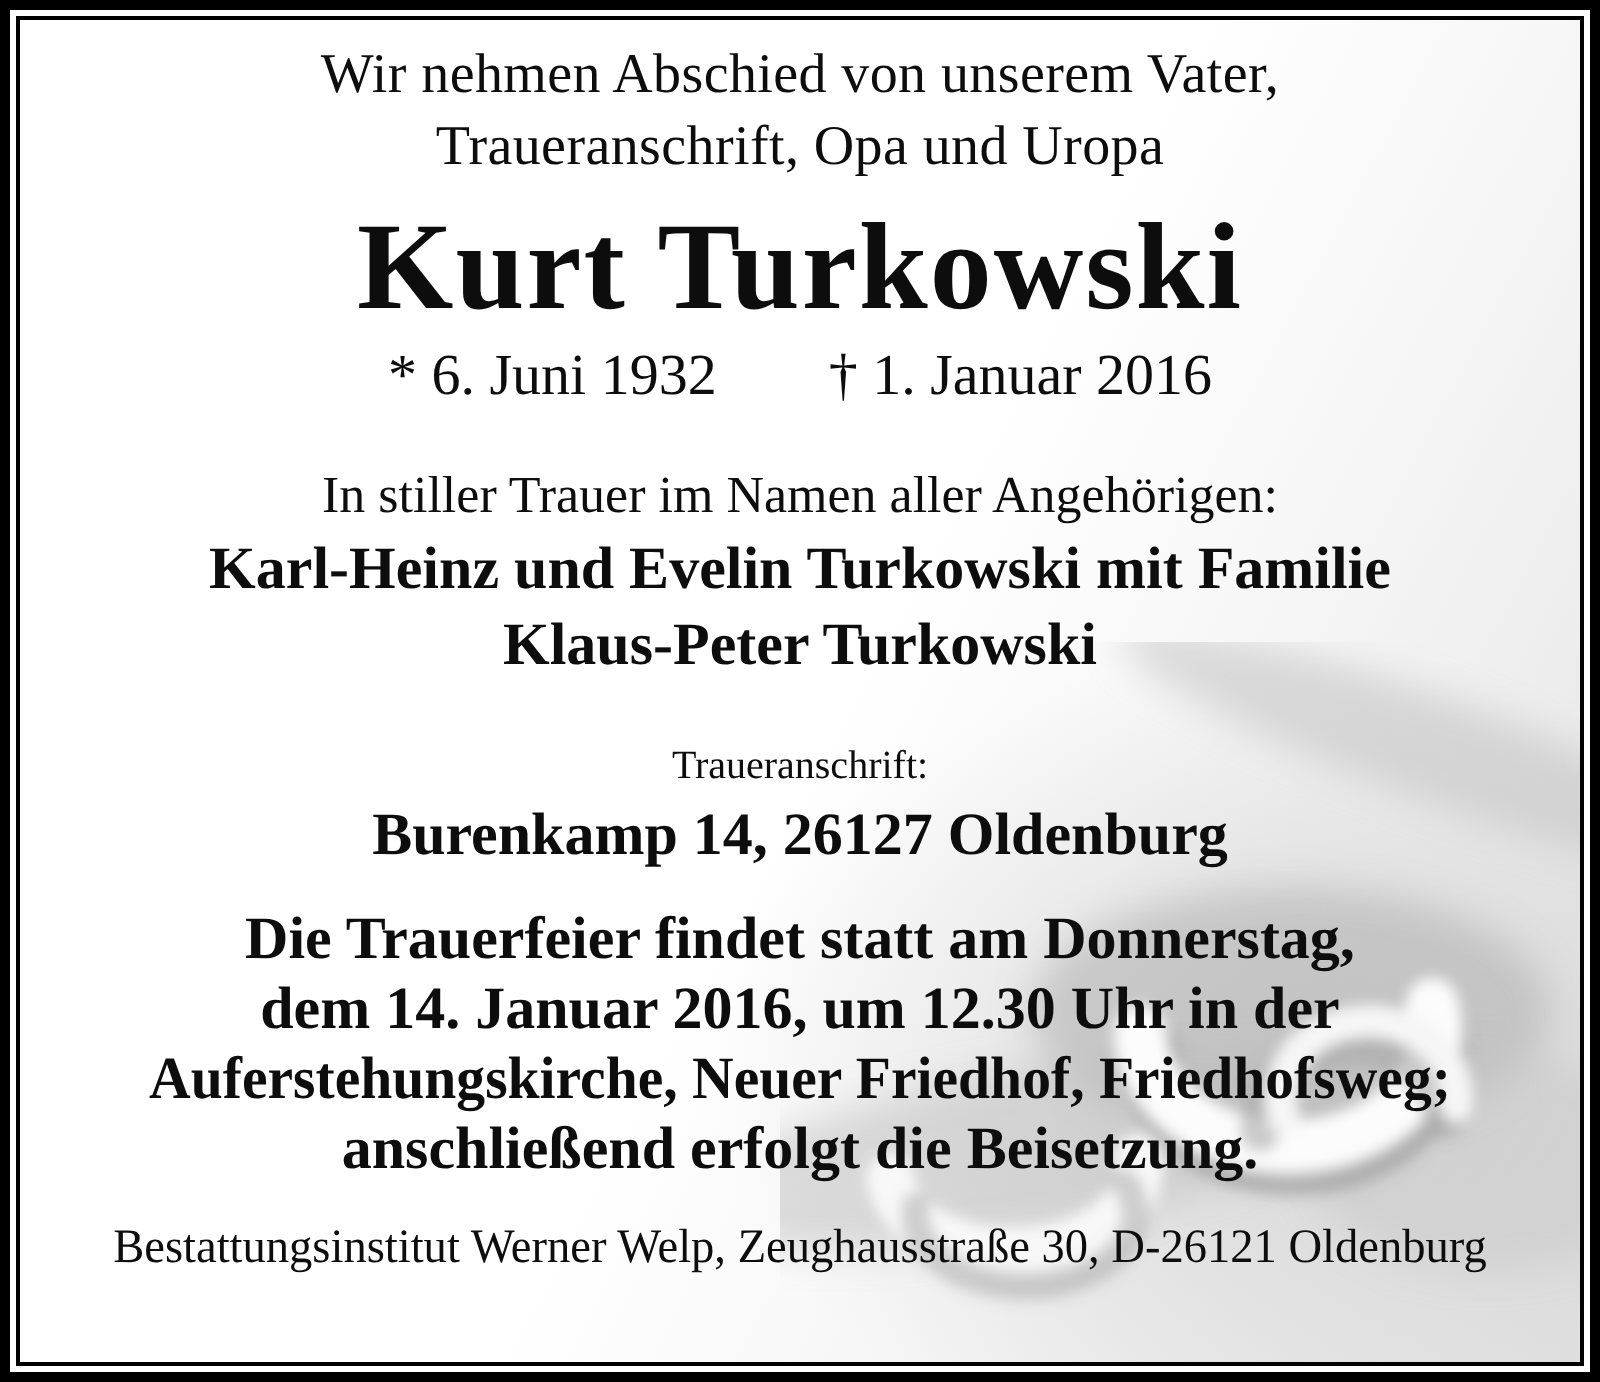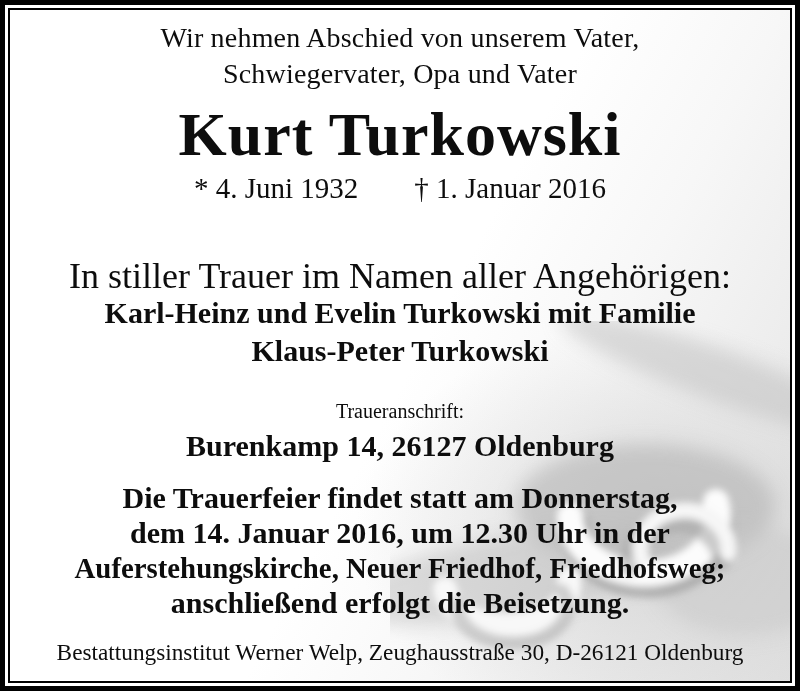--- a/index.html
+++ b/index.html
@@ -57,23 +57,23 @@
   .dates {
     font-size: 29px;
     line-height: 36px;
     margin-top: 4px;
   }
   .dates .date-part {
     display: inline-block;
     margin: 0 28px;
   }
   .mourning-line {
-    font-size: 36px;
+    font-size: 26px;
     line-height: 36px;
-    margin-top: 52px;
+    margin-top: 24px;
   }
   .mourner-line {
     font-size: 30px;
     line-height: 38px;
     font-weight: 700;
   }
   .address-label {
     font-size: 20px;
     line-height: 34px;
     margin-top: 24px;
@@ -133,26 +133,26 @@
           <path d="M 240 245 a 46 40 0 1 1 92 -6" stroke="#a8a8a8" stroke-width="20" opacity="0.6"></path>
           <path d="M 252 238 a 44 38 0 1 1 86 -6" stroke="#f6f6f6" stroke-width="16"></path>
           <path d="M 55 268 a 62 42 0 1 0 124 -10" stroke="#f8f8f8" stroke-width="24"></path>
           <path d="M 68 282 a 55 36 0 1 0 104 -12" stroke="#ababab" stroke-width="14" opacity="0.55"></path>
         </g>
       </svg>
 
       <div class="content">
 
         <div class="intro-line">Wir nehmen Abschied von unserem Vater,</div>
-        <div class="intro-line">Schwiegervater, Opa und Vater</div>
+        <div class="intro-line">Traueranschrift, Opa und Uropa</div>
 
         <div class="deceased-name">Kurt Turkowski</div>
 
         <div class="dates">
-          <span class="date-part">* 4. Juni 1932</span><span class="date-part">† 1. Januar 2016</span>
+          <span class="date-part">* 6. Juni 1932</span><span class="date-part">† 1. Januar 2016</span>
         </div>
 
         <div class="mourning-line">In stiller Trauer im Namen aller Angehörigen:</div>
 
         <div>
           <div class="mourner-line">Karl-Heinz und Evelin Turkowski mit Familie</div>
           <div class="mourner-line">Klaus-Peter Turkowski</div>
         </div>
 
         <div class="address-label">Traueranschrift:</div>

